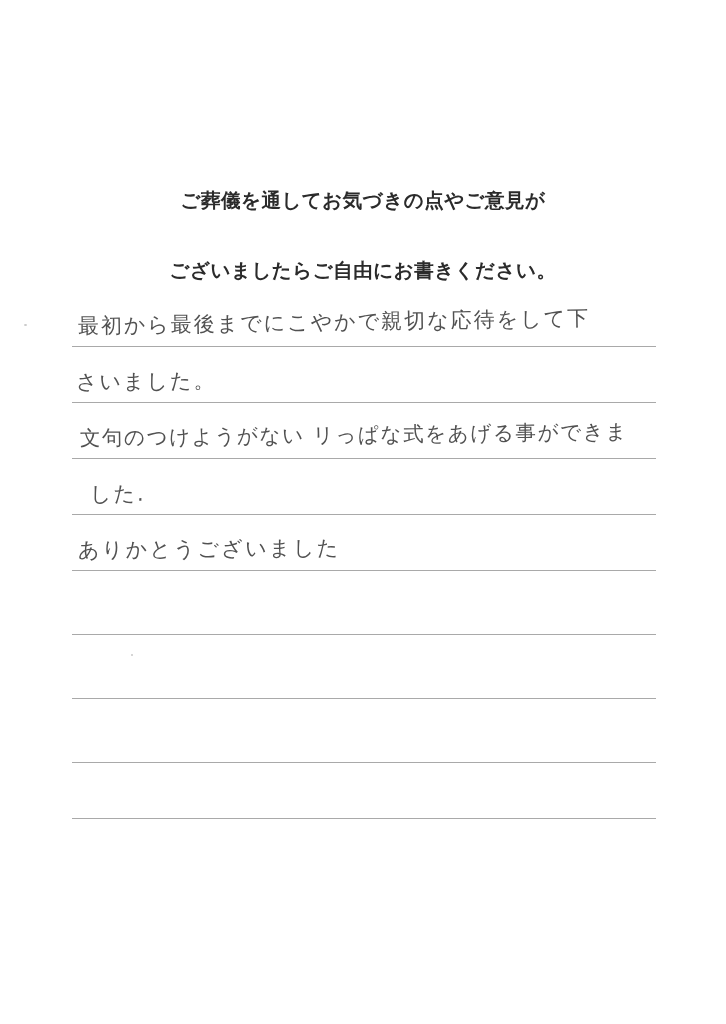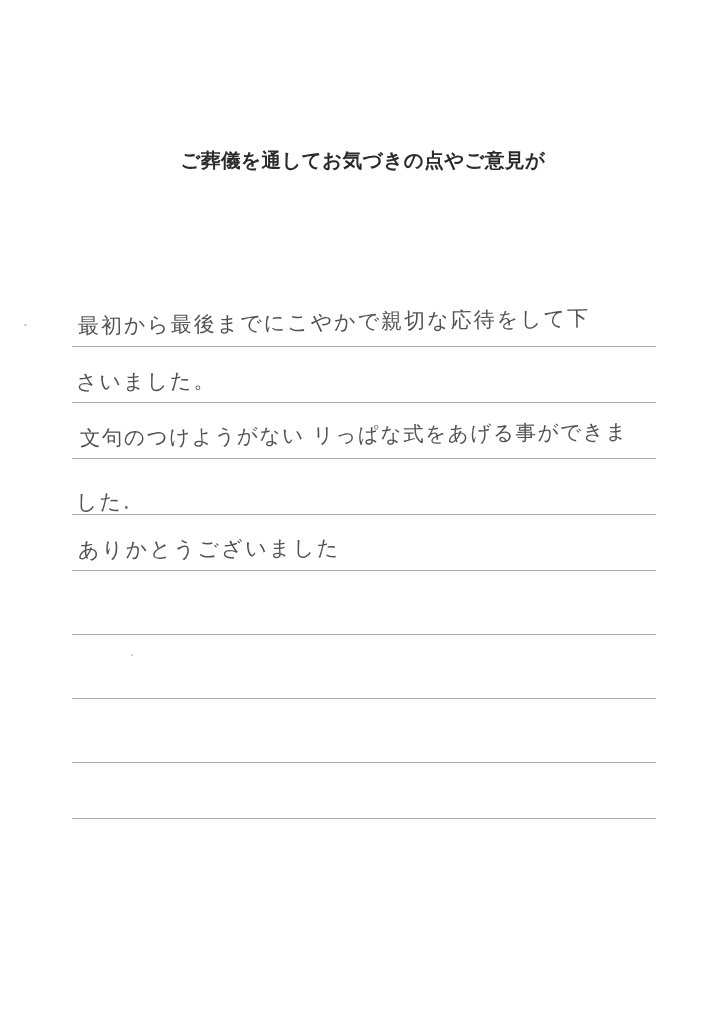--- a/index.html
+++ b/index.html
@@ -53,20 +53,21 @@
     color: #2b2b2b;
     font-family: "DejaVu Sans", sans-serif;
     font-size: 19.5px;
     font-weight: 700;
     line-height: 30px;
     letter-spacing: 0.5px;
   }
   .prompt .line {
     display: block;
     white-space: nowrap;
+    margin-top: 40px;
   }
 
   
   .ruled {
     position: absolute;
     left: 72px;
     top: 286px;
     width: 584px;
     height: 540px;
     text-align: center;
@@ -119,25 +120,24 @@
     transform-origin: left bottom;
   }
   .hw.l3 {
     left: 8px;  top: 138px;
     letter-spacing: 1.6px;
     font-size: 20.5px;
     transform: rotate(-0.7deg);
     transform-origin: left bottom;
   }
   .hw.l4 {
-    left: 4px;  top: 194px;
+    left: 18px;  top: 194px;
     letter-spacing: 2.0px;
     transform: rotate(-0.4deg);
     transform-origin: left bottom;
-    margin-top: 8px;
   }
   .hw.l5 {
     left: 6px;  top: 250px;
     letter-spacing: 2.4px;
     transform: rotate(-0.5deg);
     transform-origin: left bottom;
   }
 
   
   .speck {
@@ -151,20 +151,21 @@
 </head>
 <body>
 
 <div class="sheet">
 
   <div class="scan-edge-top"></div>
   <div class="scan-edge-left"></div>
 
   <div class="prompt">
     <span class="line">ご葬儀を通してお気づきの点やご意見が</span>
+    <span class="line">ございましたらご自由にお書きください。</span>
   </div>
 
   <div class="ruled">
     <div class="rule r0"></div>
     <div class="rule r1"></div>
     <div class="rule r2"></div>
     <div class="rule r3"></div>
     <div class="rule r4"></div>
     <div class="rule r5"></div>
     <div class="rule r6"></div>

